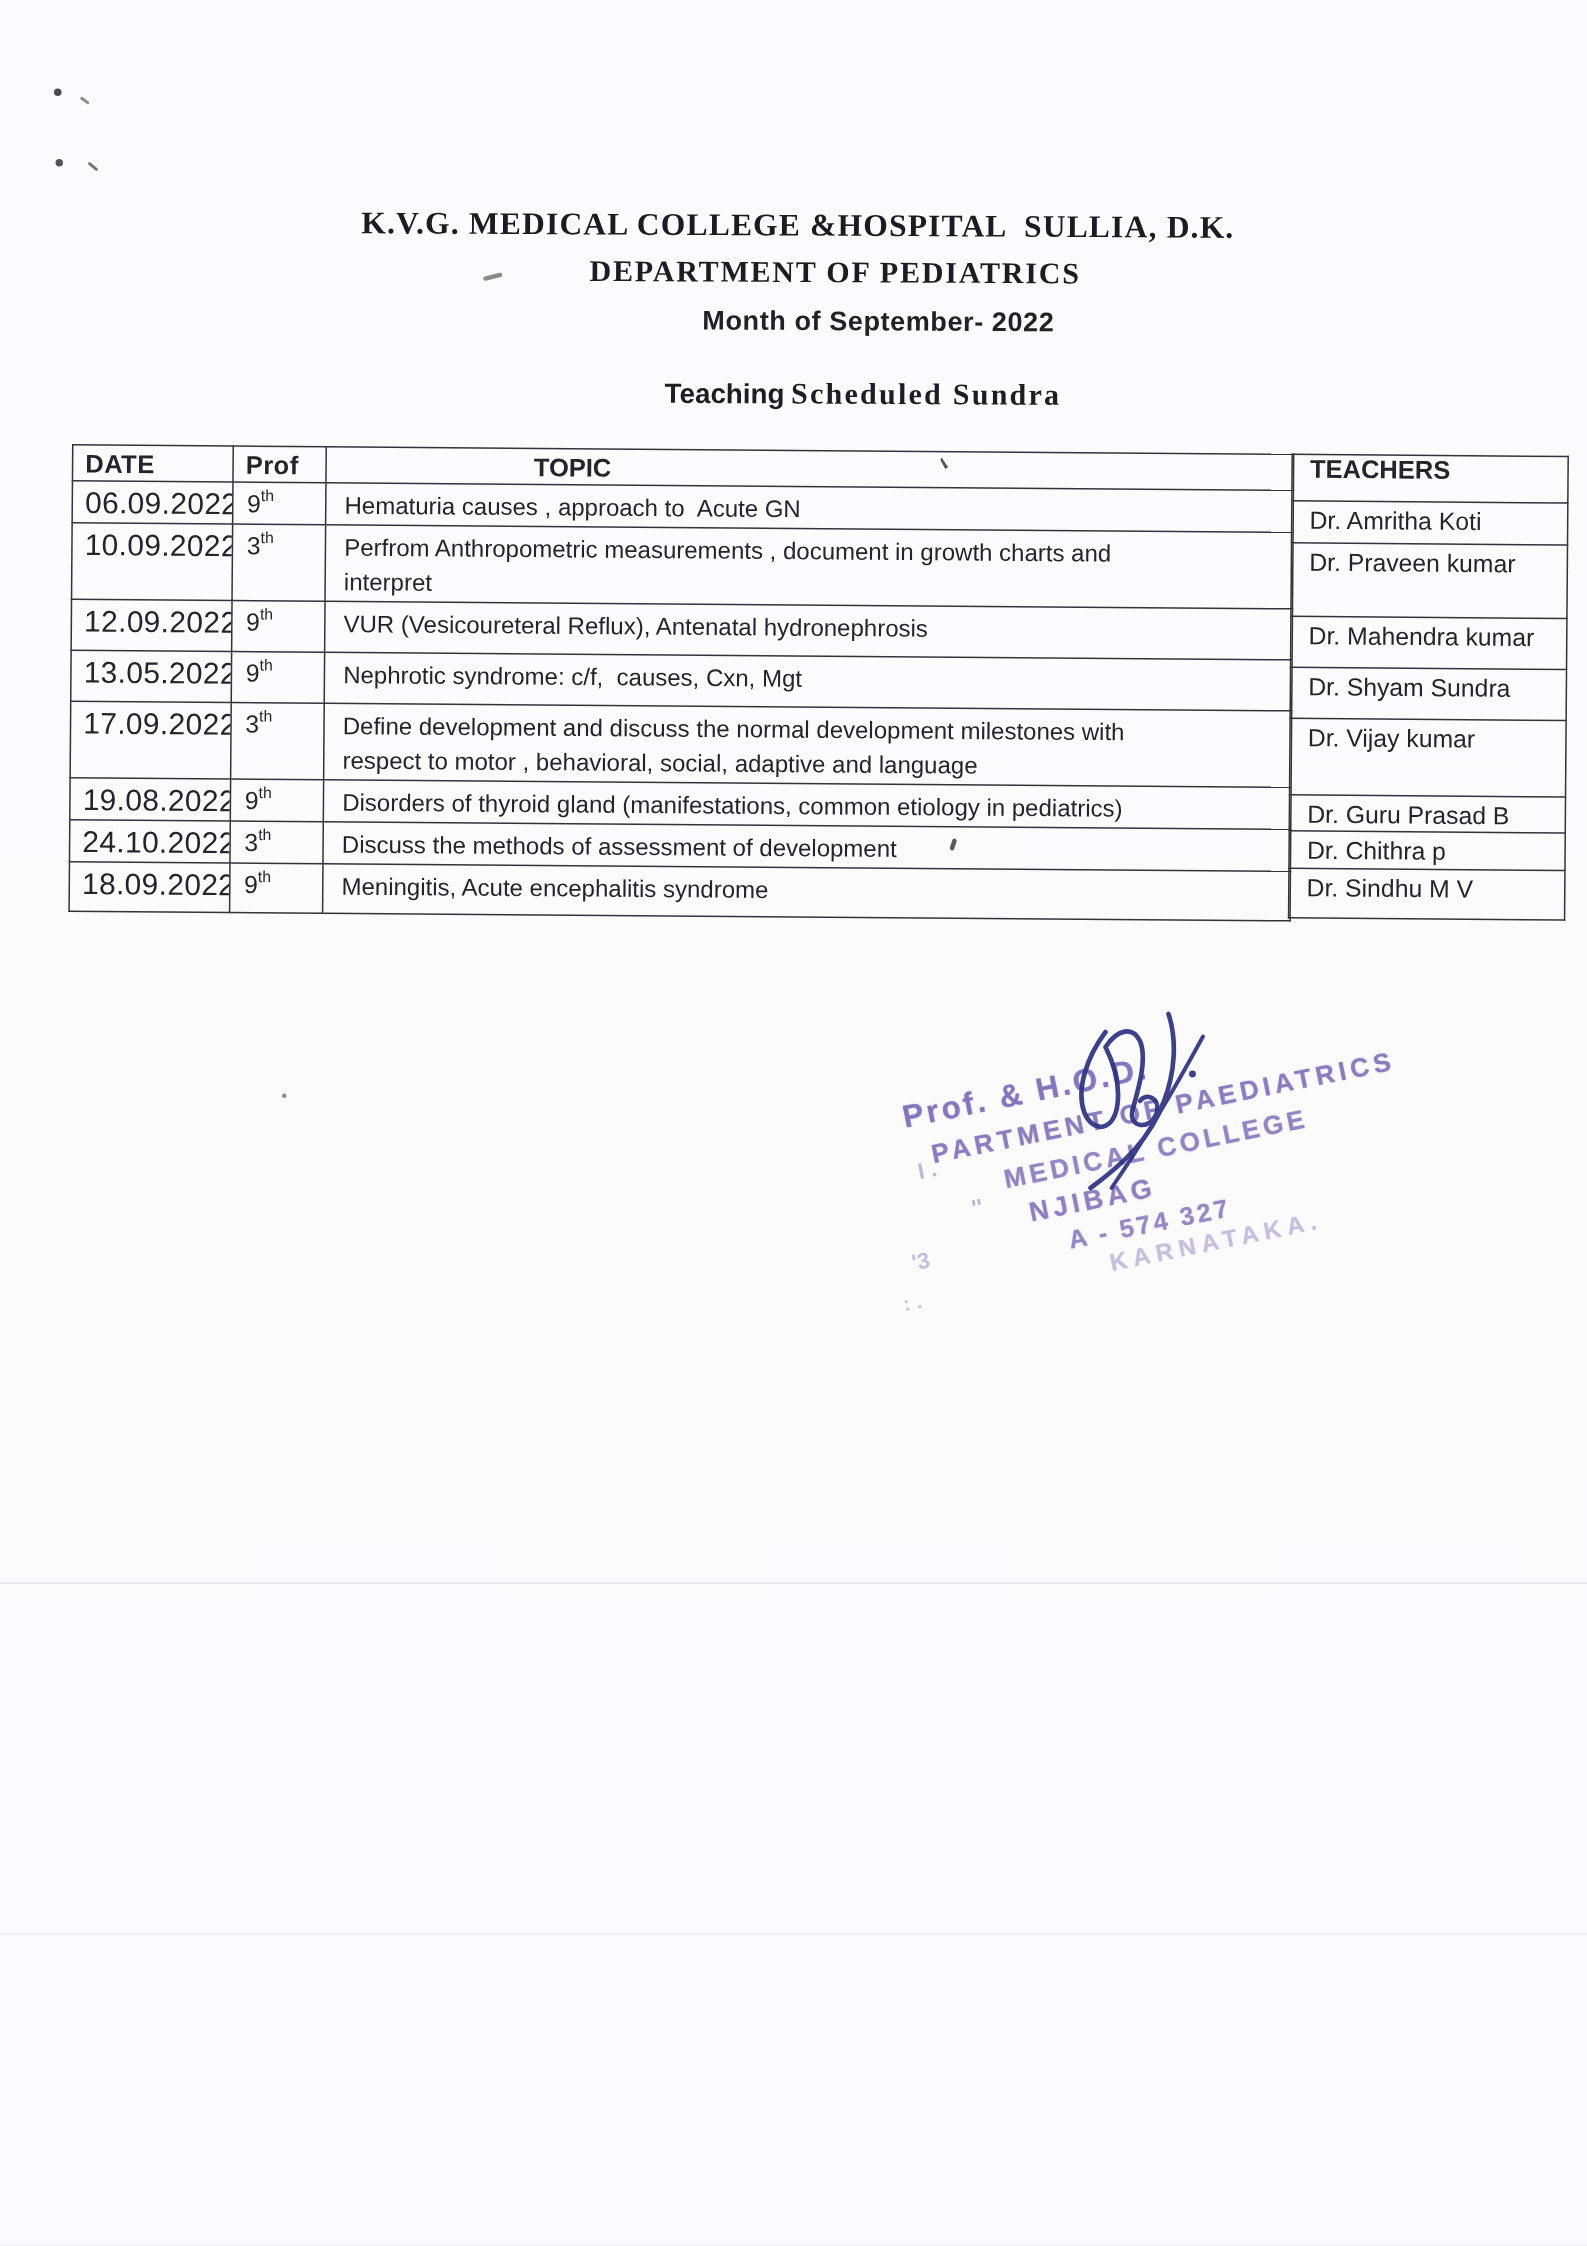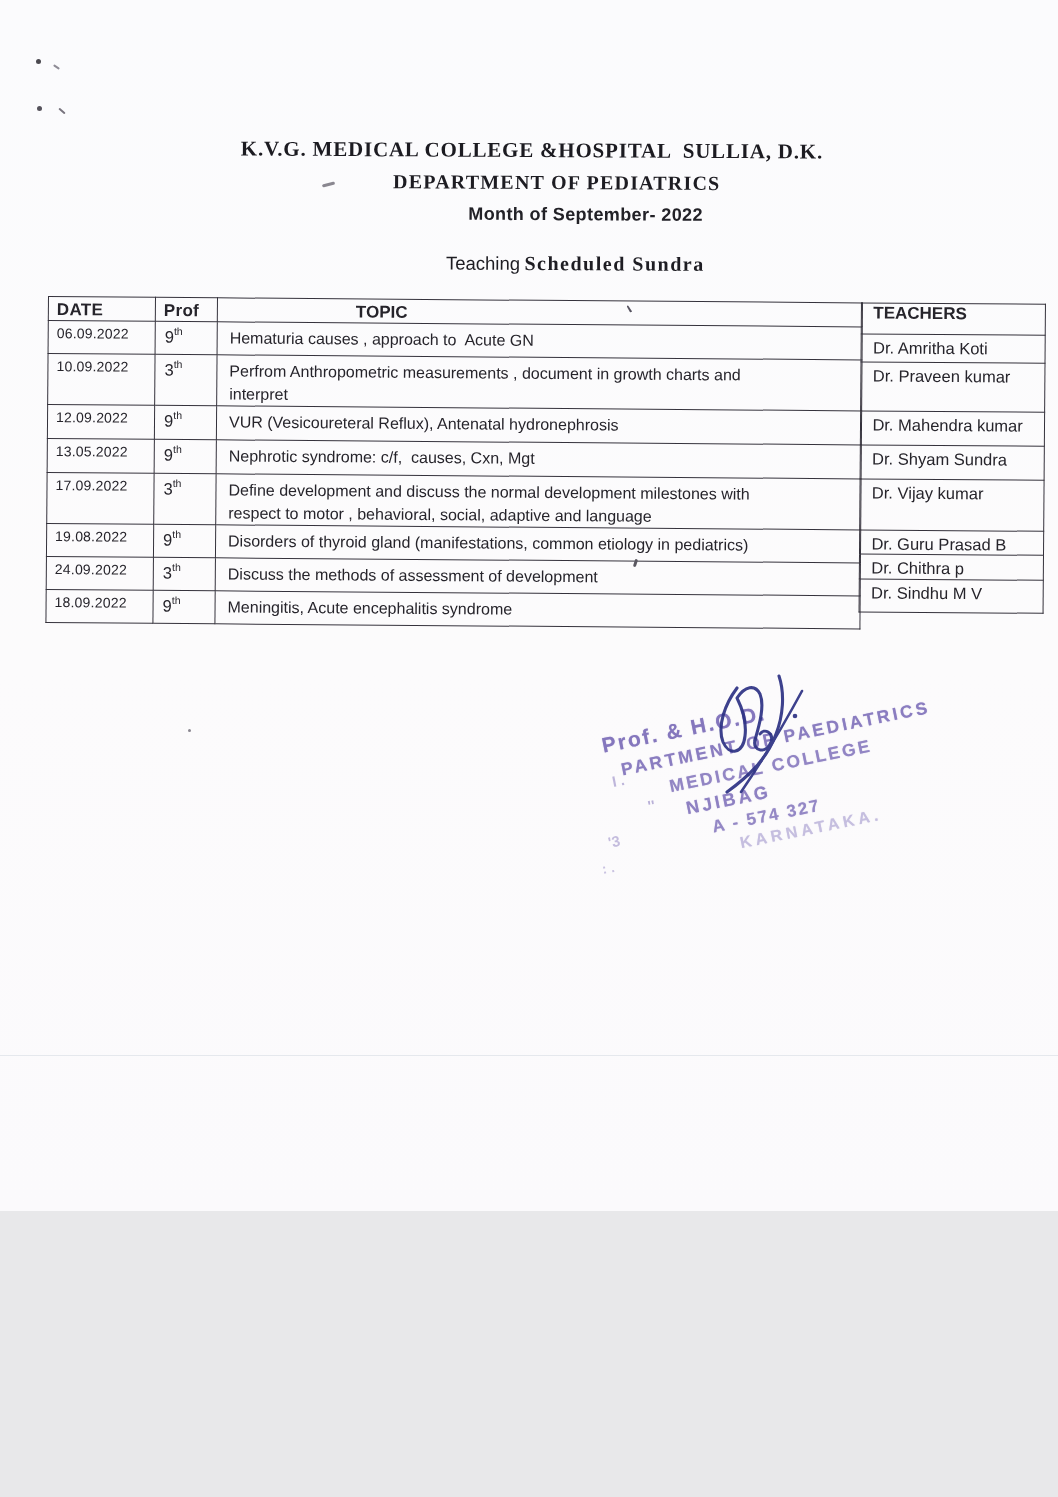--- a/index.html
+++ b/index.html
@@ -1,42 +1,42 @@
 <!DOCTYPE html>
 <html><head>
 <meta charset="utf-8">
 <style>
   html,body{margin:0;padding:0;background:#e8e8ea;}
   .page{
-    position:relative;width:1058px;height:1211px;overflow:hidden;
+    position:relative;width:1058px;height:1497px;overflow:hidden;
     background:linear-gradient(180deg,#fbfbfd 0%,#fcfbfc 55%,#fbfafc 100%);
     font-family:"Liberation Sans",sans-serif;color:#26242b;
   }
   
   .doc-header{position:absolute;left:0;top:138px;width:1058px;transform:rotate(.3deg);transform-origin:50% 0;}
   .t1{font-family:"Liberation Serif",serif;font-weight:700;font-size:21px;letter-spacing:.8px;
       text-align:center;transform:translateX(3px);color:#1c1b21;white-space:pre;}
   .t2{font-family:"Liberation Serif",serif;font-weight:700;font-size:20px;letter-spacing:1.2px;
       text-align:center;margin-top:8px;transform:translateX(28px);color:#1d1c22;}
   .t3{font-weight:700;font-size:18px;letter-spacing:.4px;text-align:center;margin-top:10px;
       transform:translateX(57px);color:#222127;}
   .t4{text-align:center;margin-top:27px;transform:translateX(47px);color:#1e1d23;}
-  .t4 .sans{font-weight:400;font-size:18.5px;}
+  .t4 .sans{font-weight:700;font-size:18.5px;}
   .t4 .serif{font-family:"Liberation Serif",serif;font-weight:700;font-size:20px;letter-spacing:1.5px;}
   
   .table-area{position:absolute;left:48px;top:296px;display:flex;align-items:flex-start;
       transform:rotate(.45deg);transform-origin:0 0;}
   table.sched{border-collapse:collapse;table-layout:fixed;}
   table.sched td{border:1.6px solid #35323c;vertical-align:top;overflow:hidden;}
   .main-table{width:814px;}
   .teachers-table{width:184px;margin-left:-1.6px;}
   td.hd{font-weight:700;font-size:17px;letter-spacing:.3px;padding:3px 0 0 8px;}
   td.hd-topic{font-weight:700;font-size:17px;padding:3px 0 0 138px;}
   td.hd-teach{font-weight:700;font-size:17px;vertical-align:bottom;padding:0 0 3px 11px;}
-  td.c-date{font-size:14px;letter-spacing:.2px;padding:4px 2px 12px 8px;white-space:pre;}
+  td.c-date{font-size:20px;letter-spacing:.2px;padding:4px 2px 0 8px;white-space:pre;}
   td.c-term{font-size:16.5px;padding:4px 2px 0 9px;white-space:pre;margin-left:15px;}
   td.c-term sup{font-size:10.5px;position:relative;top:-1px;}
   td.c-topic{font-size:16px;line-height:23px;padding:4px 12px 0 12px;white-space:pre-wrap;}
   td.c-topic.oneline{white-space:pre;}
   td.c-teacher{font-size:16.5px;padding:4px 2px 0 11px;white-space:pre;}
   
   .stamp{position:absolute;left:596px;top:736px;width:420px;transform:rotate(-11.5deg);
       transform-origin:0 0;color:#7b6cb8;font-weight:700;line-height:1;
       text-shadow:0 0 1px rgba(123,108,184,.65);}
   .stamp div{white-space:pre;}
@@ -118,21 +118,21 @@
         <td class="c-term"><span>3</span><sup>th</sup></td>
         <td class="c-topic">Define development and discuss the normal development milestones with
 respect to motor , behavioral, social, adaptive and language</td>
       </tr>
       <tr style="height:24px">
         <td class="c-date">19.08.2022</td>
         <td class="c-term"><span>9</span><sup>th</sup></td>
         <td class="c-topic oneline">Disorders of thyroid gland (manifestations, common etiology in pediatrics)</td>
       </tr>
       <tr style="height:25px">
-        <td class="c-date">24.09.2022</td>
+        <td class="c-date">24.10.2022</td>
         <td class="c-term"><span>3</span><sup>th</sup></td>
         <td class="c-topic oneline">Discuss the methods of assessment of development</td>
       </tr>
       <tr style="height:33px">
         <td class="c-date">18.09.2022</td>
         <td class="c-term"><span>9</span><sup>th</sup></td>
         <td class="c-topic oneline">Meningitis, Acute encephalitis syndrome</td>
       </tr>
     </tbody>
       </table>

